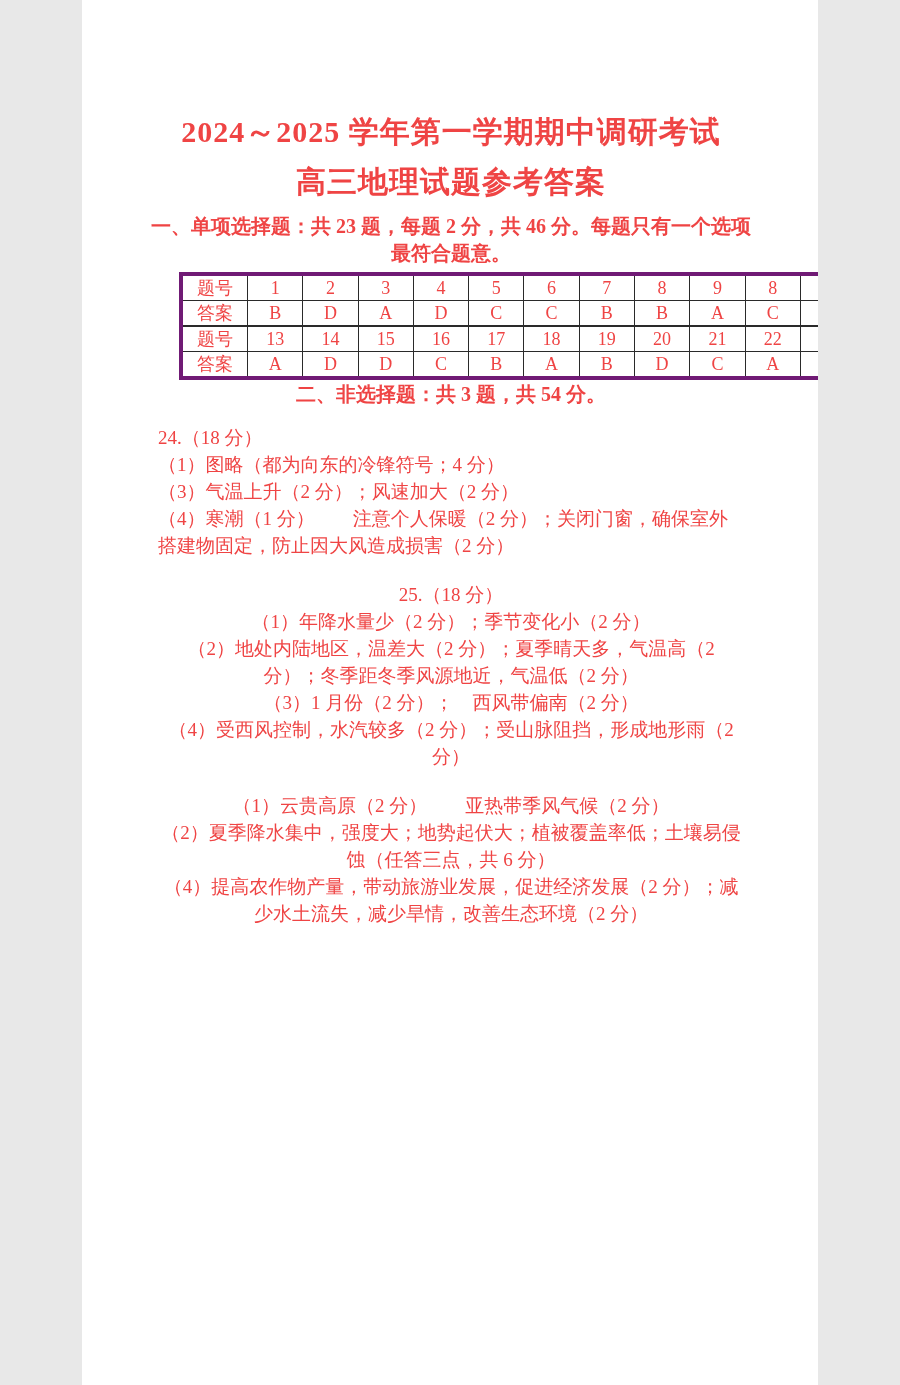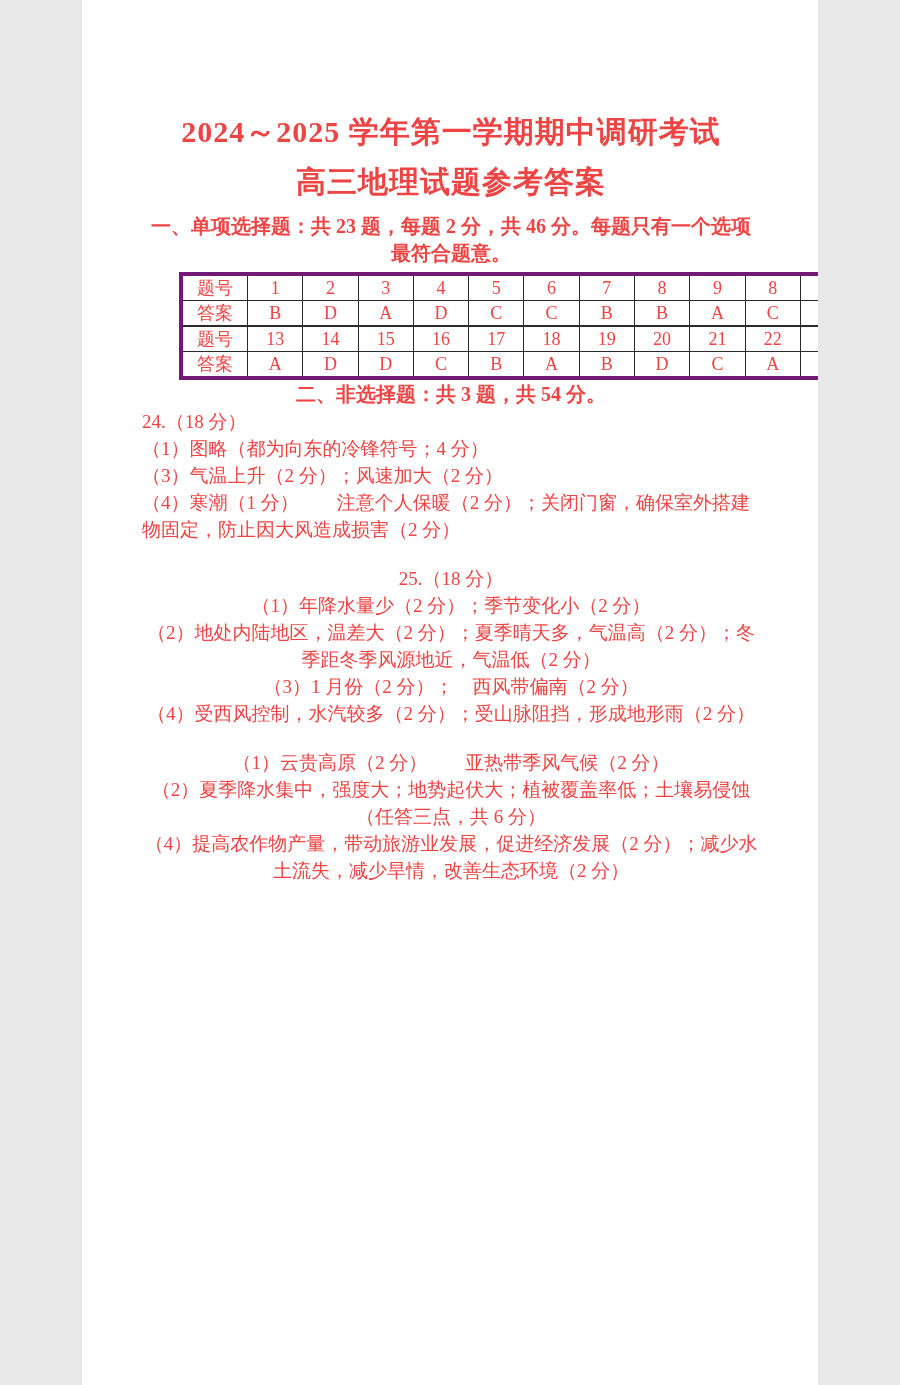--- a/index.html
+++ b/index.html
@@ -47,21 +47,21 @@
     height: 24px;
     padding: 0;
     overflow: hidden;
     white-space: nowrap;
   }
   table.ans tr.pair-end td { border-bottom-width: 2px; }
   table.ans td.row-label { width: 64px; }
 
   .sec-heading.second { margin-top: 1px; }
 
-  .questions { margin: 0; }
+  .questions { margin: 16px; }
   .question + .question { margin-top: 22px; text-align: center; }
   .question p {
     margin: 0;
     font-size: 19px;
     line-height: 27px;
   }
 </style>
 </head>
 <body>
 

